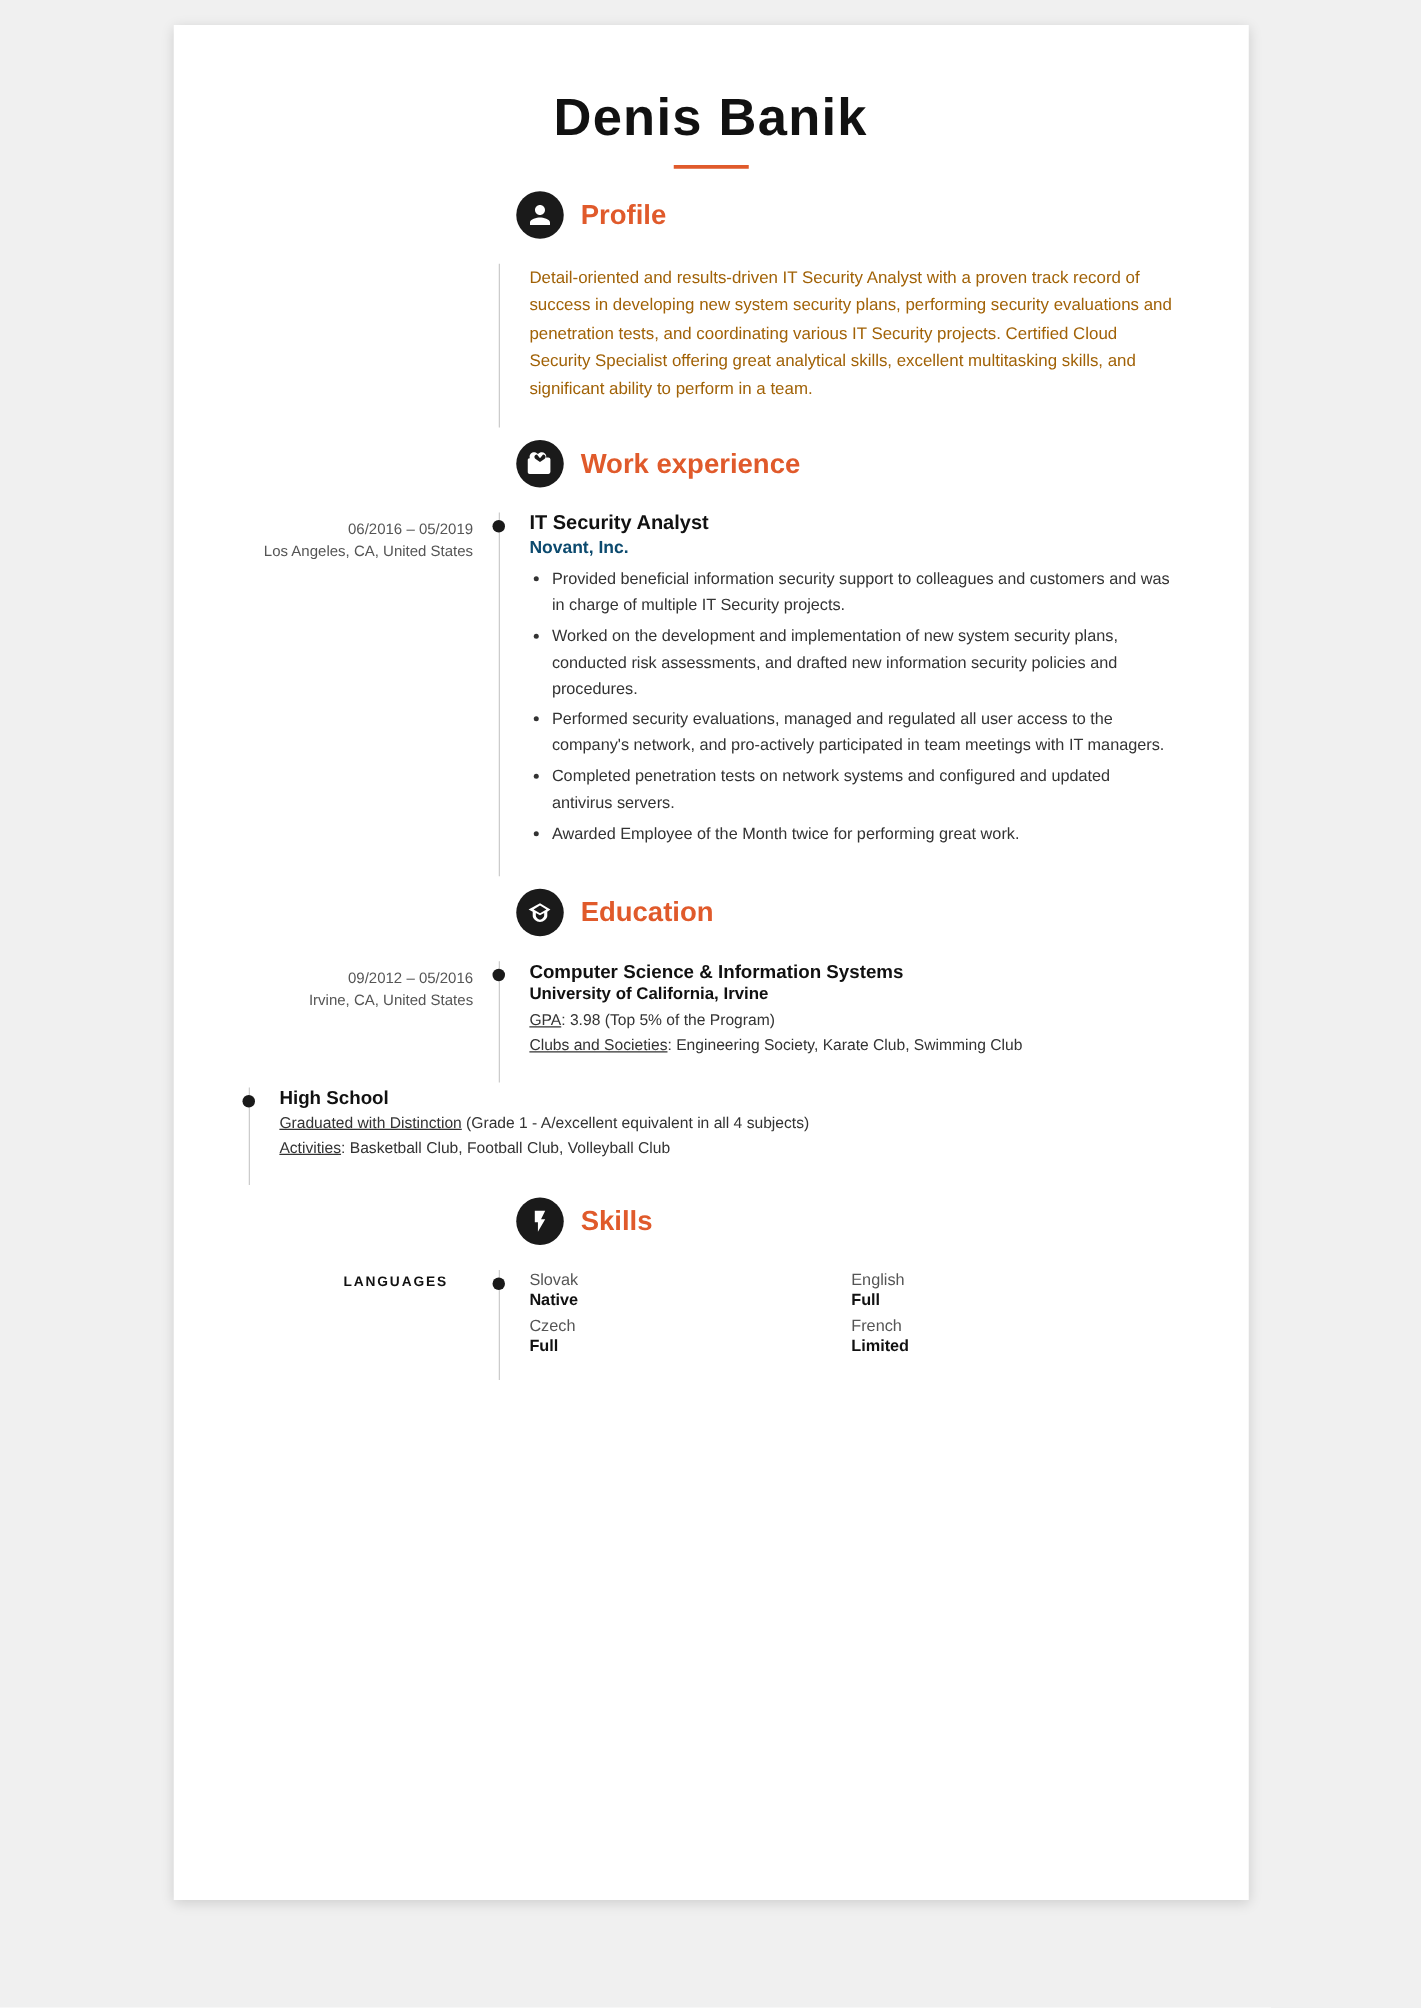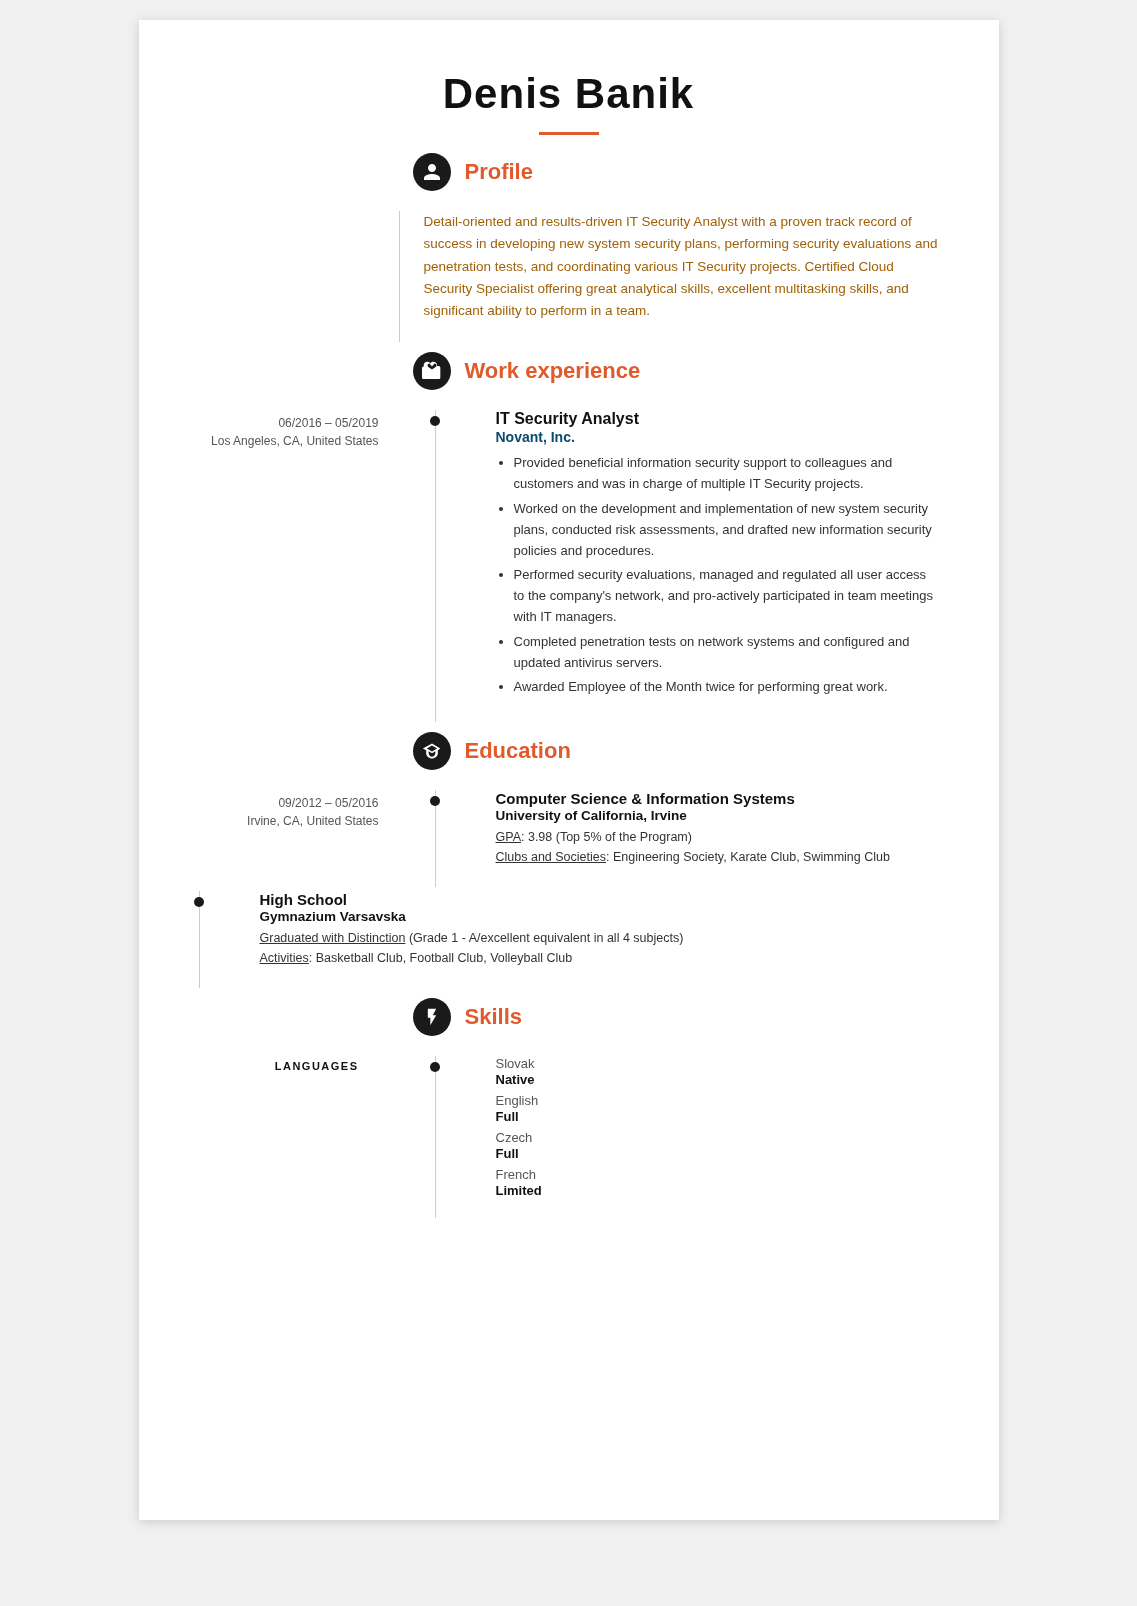--- a/index.html
+++ b/index.html
@@ -184,21 +184,20 @@
     .profile-right {
       flex: 1;
       padding-left: 24px;
       padding-bottom: 20px;
     }
     .entry-wrapper {
       display: flex;
       flex-direction: row;
       position: relative;
       margin-bottom: 4px;
-      gap: 36px;
     }
     .entry-left {
       width: 200px;
       flex-shrink: 0;
       padding-right: 20px;
       text-align: right;
       padding-top: 4px;
     }
     .entry-line {
       width: 1px;
@@ -314,21 +313,20 @@
         </div>
       </div>
     </div>
 
     <div class="entry-wrapper">
       <div class="entry-line">
         <div class="entry-dot"></div>
       </div>
       <div class="entry-right">
         <div class="degree-title">High School</div>
-        <div class="institution-name">Gymnazium Varsavska</div>
         <div class="edu-detail">
           <span class="detail-label">Graduated with Distinction</span> <span>(Grade 1 - A/excellent equivalent in all 4 subjects)</span>
         </div>
         <div class="edu-detail">
           <span class="detail-label">Activities</span>: <span>Basketball Club, Football Club, Volleyball Club</span>
         </div>
       </div>
     </div>
   </div>
 
@@ -344,21 +342,21 @@
     </div>
 
     <div class="entry-wrapper">
       <div class="entry-left" style="display:flex; align-items:flex-start; justify-content:flex-end; padding-top:4px;">
         <span class="skills-category-label">LANGUAGES</span>
       </div>
       <div class="entry-line">
         <div class="entry-dot"></div>
       </div>
       <div class="entry-right">
-        <div style="display:grid; grid-template-columns: 1fr; gap: 6px 0;">
+        <div style="display:grid; grid-template-columns: 1fr 1fr; gap: 6px 0;">
           <div class="lang-item">
             <div class="lang-name">Slovak</div>
             <div class="lang-level">Native</div>
           </div>
           <div class="lang-item">
             <div class="lang-name">English</div>
             <div class="lang-level">Full</div>
           </div>
           <div class="lang-item">
             <div class="lang-name">Czech</div>

